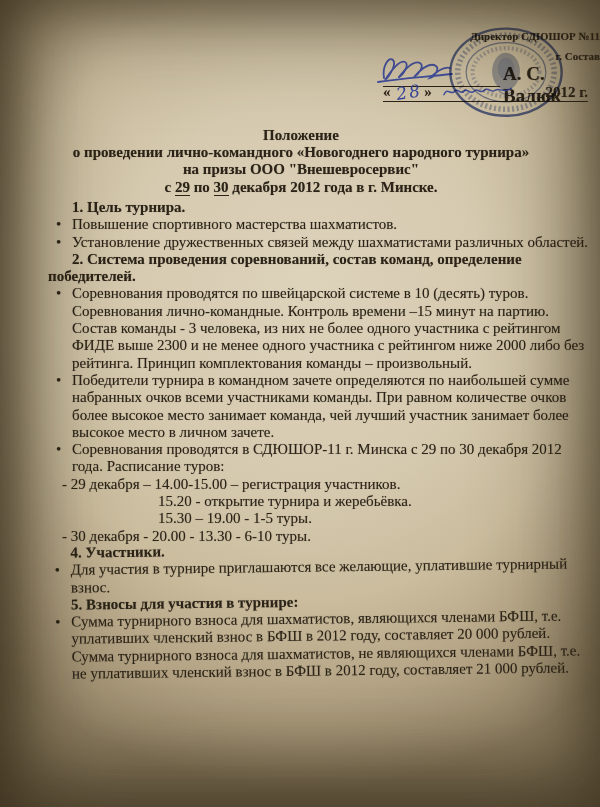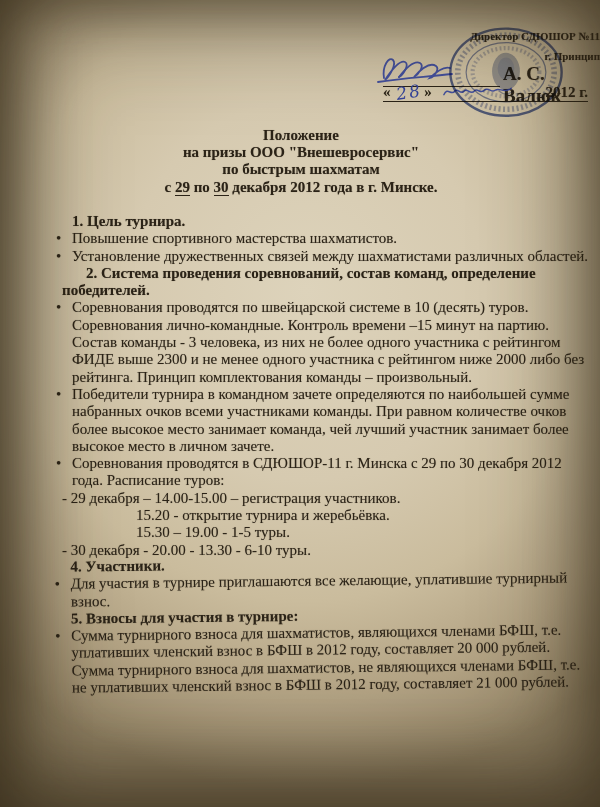--- a/index.html
+++ b/index.html
@@ -43,40 +43,40 @@
 
   .stamp-svg { position:absolute; left:441px; top:24px; width:130px; height:102px;
     z-index:4; mix-blend-mode:multiply; opacity:0.88; }
 
   
   .title { position:absolute; left:5px; top:121px; width:592px; z-index:2;
     text-align:center; font-weight:bold; font-size:15px; line-height:17.2px;margin-top:6px; }
   .u-day { border-bottom:1.4px solid currentColor; }
 
   
-  .bodytext { position:absolute; left:38px; top:213px; width:552px; z-index:2;
+  .bodytext { position:absolute; left:38px; top:199px; width:552px; z-index:2;
     font-size:15px; line-height:17.3px; }
   .h-indent { font-weight:bold; margin-left:34px; }
-  .h-wrap   { font-weight:bold; margin-left:24px; text-indent:24px; }
+  .h-wrap   { font-weight:bold; margin-left:10px; text-indent:24px; }
   ul.blist { margin:0; padding:0; list-style:none; }
   ul.blist li { position:relative; margin-left:34px; }
   ul.blist li::before { content:"•"; position:absolute; left:-16px; top:0;
     font-size:15px; color:#2b2317; }
   .sch-dash { margin-left:-10px; }
-  .sch-time { margin-left:64px; }
+  .sch-time { margin-left:86px; }
   .tilt { transform:rotate(-0.7deg); transform-origin:0 100%; }
 </style>
 </head>
 <body>
 
 <div class="photo">
 
   <div class="approval">
     <div>Директор СДЮШОР №11</div>
-    <div>г. Принцип</div>
+    <div>г. Состав</div>
   </div>
 
   <span class="sig-underline"></span>
 
   <svg class="signature-svg" viewBox="0 0 130 38">
     <g fill="none" stroke="#33439b" stroke-width="1.8" stroke-linecap="round" opacity="0.9">
       <path d="M10,28 C8,16 15,6 19,10 C23,14 15,27 11,30 C17,21 26,10 31,12 C36,14 29,25 25,27"></path>
       <path d="M25,27 C32,18 40,10 46,13 C51,16 44,25 40,27 C48,18 56,12 62,16 C66,19 60,27 56,28 C62,22 70,16 76,18"></path>
       <path d="M4,32 C28,28 52,27 78,24"></path>
     </g>
@@ -101,22 +101,22 @@
       <ellipse cx="66" cy="52" rx="43" ry="32" stroke-width="1.3" opacity="0.75"></ellipse>
       <ellipse cx="66" cy="52" rx="36" ry="26" stroke-width="4.5" stroke-dasharray="2,2.5" opacity="0.38"></ellipse>
       <path d="M58,72 q8,7 16,0" stroke-width="1.4" opacity="0.6"></path>
     </g>
     <ellipse cx="66" cy="51" rx="15" ry="20" fill="#51639f" opacity="0.5"></ellipse>
     <ellipse cx="66" cy="48" rx="9" ry="12" fill="#7e8fc2" opacity="0.6"></ellipse>
   </svg>
 
   <div class="title">
     <div>Положение</div>
+    <div>о проведении лично-командного «Новогоднего народного турнира»</div>
     <div>на призы ООО "Внешевросервис"</div>
-    <div>по быстрым шахматам</div>
     <div><span>с </span><span class="u-day">29</span><span> по </span><span class="u-day">30</span><span> декабря 2012 года в г. Минске.</span></div>
   </div>
 
   <div class="bodytext">
 
     <div class="h-indent">1. Цель турнира.</div>
     <ul class="blist">
       <li>Повышение спортивного мастерства шахматистов.</li>
       <li>Установление дружественных связей между шахматистами различных областей.</li>
     </ul>

